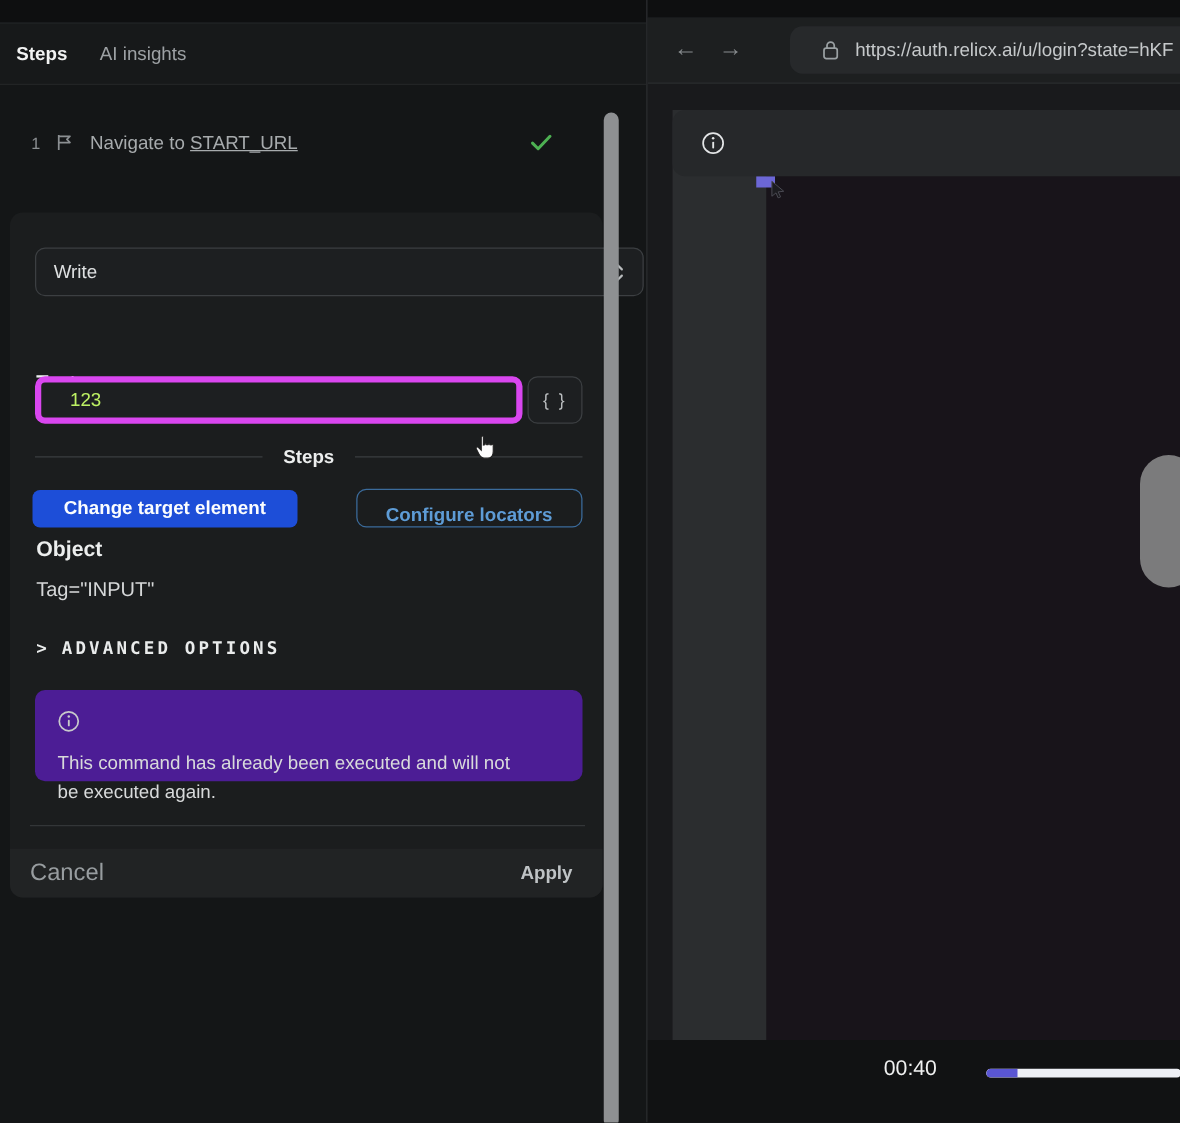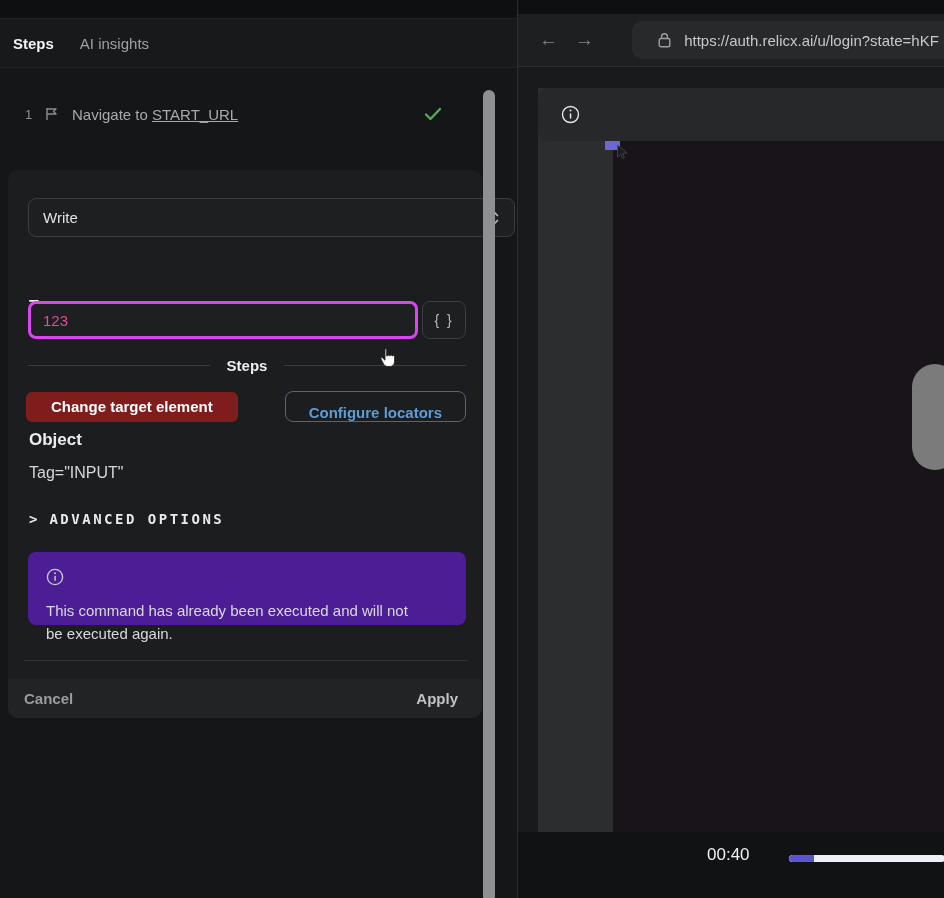--- a/index.html
+++ b/index.html
@@ -46,43 +46,43 @@
     display:flex; align-items:center; padding:0 14px; cursor:pointer;
   }
   .cmd-select-label { font-size:15px; color:#dfe1e2; }
   .updown-icon { margin-left:auto; width:12px; height:18px; }
 
   .field-label { position:absolute; left:21px; font-size:16px; font-weight:bold; color:#eceeee; }
   .text-label { top:100px;margin-top:28px; }
 
   .text-input-row { position:absolute; left:20px; top:131px; width:438px; height:38px; display:flex; gap:4px; }
   .text-input {
-    flex:1; background:#1d1f21; border:3px solid #d946ef; border-radius:8px;
-    color:#ec4899; font-size:15px; padding:0 12px;
+    flex:1; background:#1d1f21; border:5px solid #d946ef; border-radius:8px;
+    color:#bef264; font-size:15px; padding:0 23px;
     font-family:"Liberation Sans", sans-serif; outline:none;
   }
   .brace-btn {
     width:44px; background:#1d1f21; border:1px solid #3c3f42; border-radius:8px;
     color:#babdbf; font-size:14px; letter-spacing:2px;
     display:flex; align-items:center; justify-content:center; cursor:pointer;
   }
 
   .target-divider {
     position:absolute; left:20px; top:185px; width:438px; height:20px;
     display:flex; align-items:center;
   }
   .target-divider .line { flex:1; height:1px; background:#3b3e40; }
   .target-divider .t-label { font-size:15px; font-weight:bold; color:#eceeee; margin:0 17px; }
 
   .target-buttons {
     position:absolute; left:18px; top:221px; width:450px; height:31px;
     display:flex; align-items:center;
   }
   .btn-primary {
-    background:#7f1d1d; color:#fbfdfe; border:none; border-radius:6px;
+    background:#1d4ed8; color:#fbfdfe; border:none; border-radius:6px;
     height:30px; padding:0 25px; font-size:15px; font-weight:bold;
     font-family:"Liberation Sans", sans-serif; cursor:pointer;text-align:right;
   }
   .btn-outline {
     margin-left:auto; margin-right:10px;
     background:transparent; color:#5e9cd6; border:1px solid #3b6b9b; border-radius:8px;
     height:31px; padding:12px 23px; font-size:15px; font-weight:bold;
     font-family:"Liberation Sans", sans-serif; cursor:pointer; position:relative;
   }
   .hand-cursor { position:absolute; left:370px; top:177px; width:20px; height:22px; z-index:5; }
@@ -104,21 +104,21 @@
   }
   .info-icon { width:18px; height:18px; flex:0 0 auto; margin-top:1px; }
   .info-text { font-size:15px; line-height:1.55; color:#d8dadb; max-width:365px; }
 
   .card-divider { position:absolute; left:16px; top:490px; width:444px; height:1px; background:#333638; }
   .card-footer {
     position:absolute; left:0; top:509px; width:474px; height:39px;
     background:#212324; border-radius:0 0 10px 10px;
     display:flex; align-items:center; justify-content:space-between; padding:0 24px 0 16px;
   }
-  .cancel-btn { font-size:15px; font-weight:bold; color:#989da0; background:none; border:none; cursor:pointer; font-family:"Liberation Sans", sans-serif; }
+  .cancel-btn { font-size:19px; font-weight:normal; color:#989da0; background:none; border:none; cursor:pointer; font-family:"Liberation Sans", sans-serif; }
   .apply-btn  { font-size:15px; font-weight:bold; color:#bfc3c5; background:none; border:none; cursor:pointer; font-family:"Liberation Sans", sans-serif; }
 
   .v-scrollbar {
     position:absolute; left:483px; top:90px; width:12px; height:812px;
     background:#8e9092; border-radius:7px;
   }
 
   
   .right-panel {
     position:absolute; left:517px; top:0; width:427px; height:898px;

